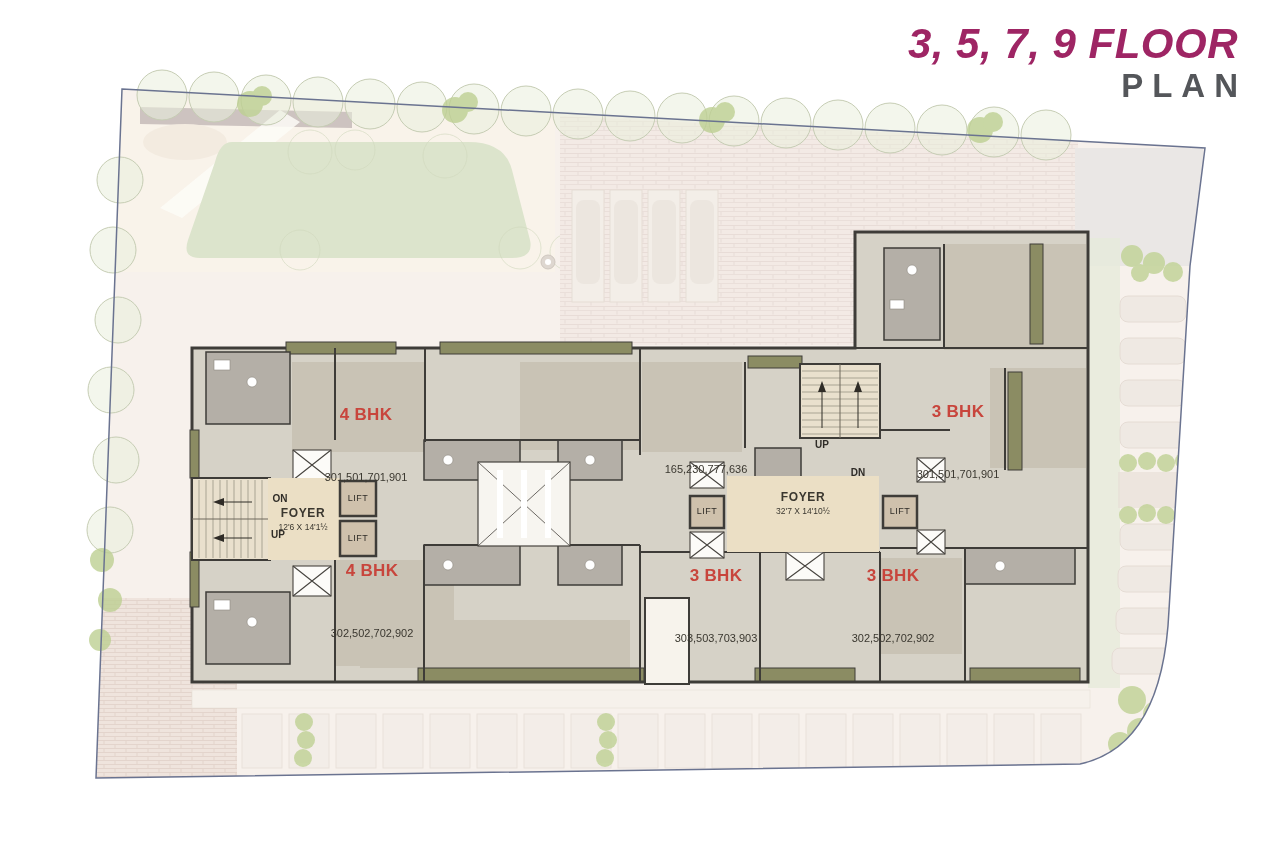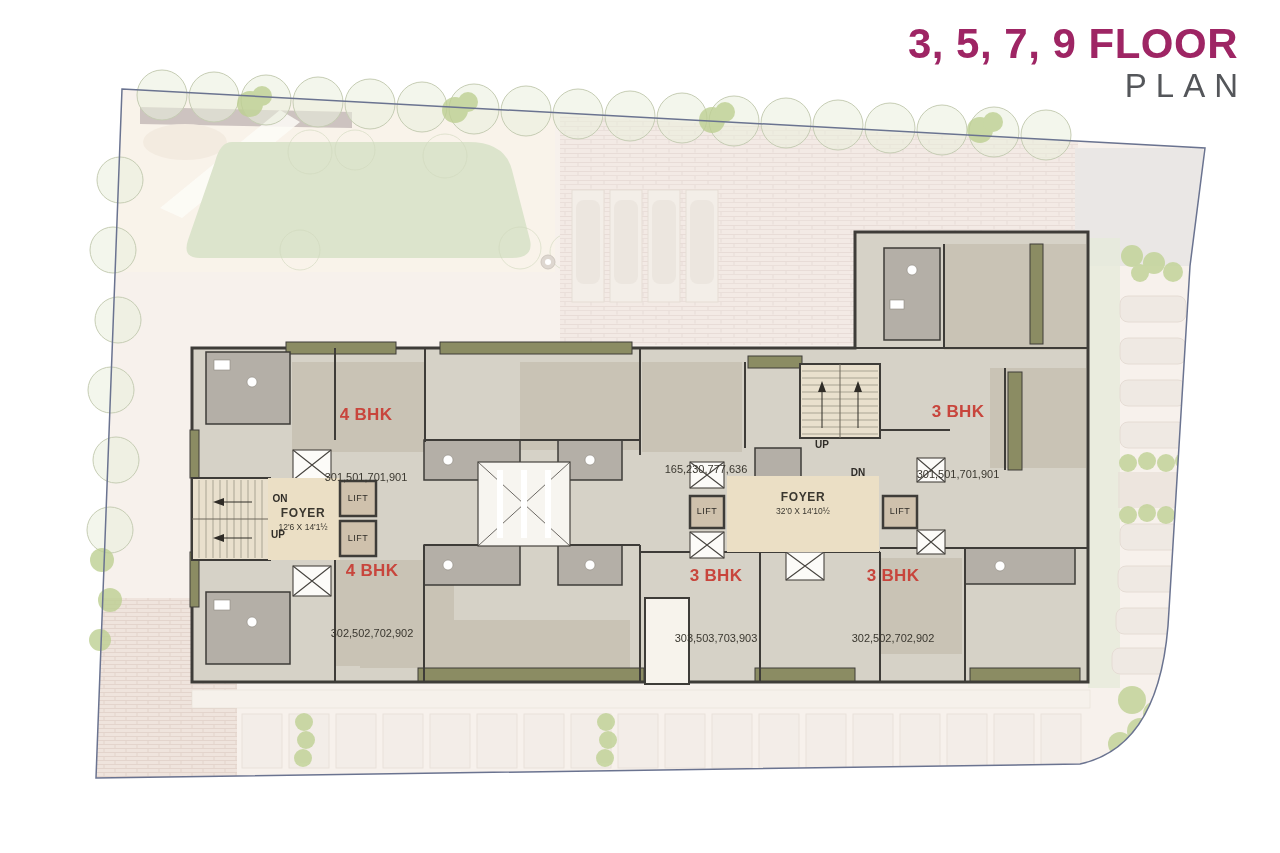--- a/index.html
+++ b/index.html
@@ -9,22 +9,22 @@
   
   .label{position:absolute;transform:translate(-50%,-50%);text-align:center;white-space:nowrap;line-height:1.3;}
   .unit-type{display:block;color:var(--unit_red,#c8453c);font-weight:bold;font-size:17px;letter-spacing:.3px;}
   .unit-nums{display:block;color:#3a372f;font-size:11px;margin-top:44px;}
   .foyer-name{display:block;font-size:12px;font-weight:bold;color:#3a372f;letter-spacing:.6px;}
   .foyer-dims{display:block;font-size:8.5px;color:#3a372f;}
   .lift-label{font-size:9px;color:#2f2c27;letter-spacing:.5px;}
   .stair-label{font-size:10px;color:#2f2c27;font-weight:bold;}
   
   .title{position:absolute;top:22px;right:42px;text-align:right;line-height:1.05;}
-  .title-floors{display:block;font-size:42px;font-weight:800;color:var(--accent,#9e2564);letter-spacing:.5px;}
-  .title-word{display:block;font-size:33px;font-weight:400;color:var(--plan_gray,#54565a);
+  .title-floors{display:block;font-size:42px;font-weight:800;color:var(--accent,#9e2564);letter-spacing:.5px;font-style:italic;}
+  .title-word{display:block;font-size:33px;font-weight:700;color:var(--plan_gray,#54565a);
               letter-spacing:9px;margin-right:-9px;margin-top:3px;}
 </style>
 </head>
 <body>
 
 <div class="canvas">
 
 <svg width="1280" height="853" viewBox="0 0 1280 853">
   <defs>
     <pattern id="brickA" width="26" height="9" patternUnits="userSpaceOnUse">
@@ -342,21 +342,21 @@
   <span class="unit-type">3 BHK</span>
   <span class="unit-nums">302,502,702,902</span>
 </div>
 
 <div class="label" style="left:303px;top:519px;">
   <span class="foyer-name">FOYER</span>
   <span class="foyer-dims">12'6  X 14'1½</span>
 </div>
 <div class="label" style="left:803px;top:503px;">
   <span class="foyer-name">FOYER</span>
-  <span class="foyer-dims">32'0 X 14'10½</span>
+  <span class="foyer-dims">32'7 X 14'10½</span>
 </div>
 
 <div class="label lift-label" style="left:358px;top:499px;">LIFT</div>
 <div class="label lift-label" style="left:358px;top:539px;">LIFT</div>
 <div class="label lift-label" style="left:707px;top:512px;">LIFT</div>
 <div class="label lift-label" style="left:900px;top:512px;">LIFT</div>
 
 <div class="label stair-label" style="left:280px;top:498px;text-align:right;">ON</div>
 <div class="label stair-label" style="left:278px;top:534px;">UP</div>
 <div class="label stair-label" style="left:822px;top:444px;">UP</div>

